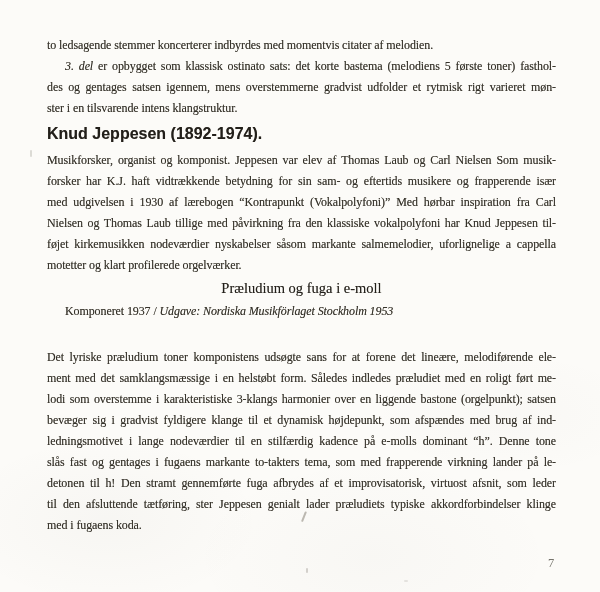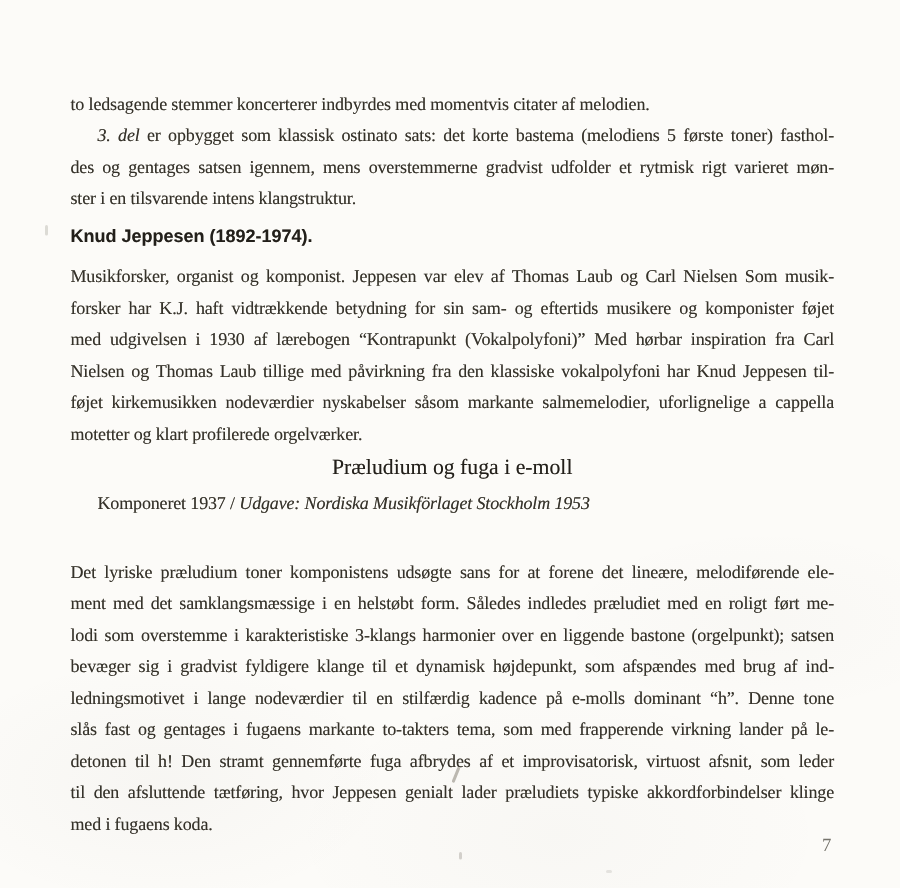--- a/index.html
+++ b/index.html
@@ -25,31 +25,30 @@
   }
   .text-column {
     position: absolute;
     left: 47px;
     top: 35px;
     width: 509px;
     font-size: 12px;
     line-height: 21px;
     letter-spacing: -0.1px;
     text-shadow: 0 0 0.4px rgba(70,64,52,0.55);
-    margin-top: 24px;
   }
   .line { white-space: normal; }
   .line.just { text-align: justify; text-align-last: justify; }
   .line.indent { padding-left: 18px; }
   .it { font-style: italic; }
   .block.heading-sans {
     margin-top: 4px;
     font-family: "Liberation Sans", "DejaVu Sans", sans-serif;
     font-weight: 700;
-    font-size: 12px;
+    font-size: 16px;
     color: var(--ink-heading);
     letter-spacing: 0;
   }
   .block.body-2 { margin-top: 6px; }
   .block.heading-serif {
     margin-top: 2px;
     font-weight: 400;
     font-size: 14.5px;
     color: var(--ink-heading);
     letter-spacing: 0;
@@ -96,41 +95,41 @@
       <div class="line"><span>to ledsagende stemmer koncerterer indbyrdes med momentvis citater af melodien.</span></div>
       <div class="line just indent"><span class="it">3. del</span><span> er opbygget som klassisk ostinato sats: det korte bastema (melodiens 5 første toner) fasthol-</span></div>
       <div class="line just"><span>des og gentages satsen igennem, mens overstemmerne gradvist udfolder et rytmisk rigt varieret møn-</span></div>
       <div class="line"><span>ster i en tilsvarende intens klangstruktur.</span></div>
     </div>
     <div class="block heading-sans">
       <div class="line"><span>Knud Jeppesen (1892-1974).</span></div>
     </div>
     <div class="block body-2">
       <div class="line just"><span>Musikforsker, organist og komponist. Jeppesen var elev af Thomas Laub og Carl Nielsen Som musik-</span></div>
-      <div class="line just"><span>forsker har K.J. haft vidtrækkende betydning for sin sam- og eftertids musikere og komponister føjet</span></div>
+      <div class="line just"><span>forsker har K.J. haft vidtrækkende betydning for sin sam- og eftertids musikere og frapperende især</span></div>
       <div class="line just"><span>med udgivelsen i 1930 af lærebogen “Kontrapunkt (Vokalpolyfoni)” Med hørbar inspiration fra Carl</span></div>
       <div class="line just"><span>Nielsen og Thomas Laub tillige med påvirkning fra den klassiske vokalpolyfoni har Knud Jeppesen til-</span></div>
       <div class="line just"><span>føjet kirkemusikken nodeværdier nyskabelser såsom markante salmemelodier, uforlignelige a cappella</span></div>
       <div class="line"><span>motetter og klart profilerede orgelværker.</span></div>
     </div>
     <div class="block heading-serif">
       <div class="line"><span>Præludium og fuga i e-moll</span></div>
     </div>
     <div class="block meta">
       <div class="line indent"><span>Komponeret 1937 / </span><span class="it">Udgave: Nordiska Musikförlaget Stockholm 1953</span></div>
     </div>
     <div class="block body-3">
       <div class="line just"><span>Det lyriske præludium toner komponistens udsøgte sans for at forene det lineære, melodiførende ele-</span></div>
       <div class="line just"><span>ment med det samklangsmæssige i en helstøbt form. Således indledes præludiet med en roligt ført me-</span></div>
       <div class="line just"><span>lodi som overstemme i karakteristiske 3-klangs harmonier over en liggende bastone (orgelpunkt); satsen</span></div>
       <div class="line just"><span>bevæger sig i gradvist fyldigere klange til et dynamisk højdepunkt, som afspændes med brug af ind-</span></div>
       <div class="line just"><span>ledningsmotivet i lange nodeværdier til en stilfærdig kadence på e-molls dominant “h”. Denne tone</span></div>
       <div class="line just"><span>slås fast og gentages i fugaens markante to-takters tema, som med frapperende virkning lander på le-</span></div>
       <div class="line just"><span>detonen til h! Den stramt gennemførte fuga afbrydes af et improvisatorisk, virtuost afsnit, som leder</span></div>
-      <div class="line just"><span>til den afsluttende tætføring, hvor Jeppesen genialt lader præludiets typiske akkordforbindelser klinge</span></div>
+      <div class="line just"><span>til den afsluttende tætføring, ster Jeppesen genialt lader præludiets typiske akkordforbindelser klinge</span></div>
       <div class="line"><span>med i fugaens koda.</span></div>
     </div>
   </div>
 
 <div class="page-number">7</div>
 
 <div class="artifact slash"></div>
 <div class="artifact tick"></div>
 <div class="artifact speck"></div>
 <div class="artifact margin-dash"></div>

